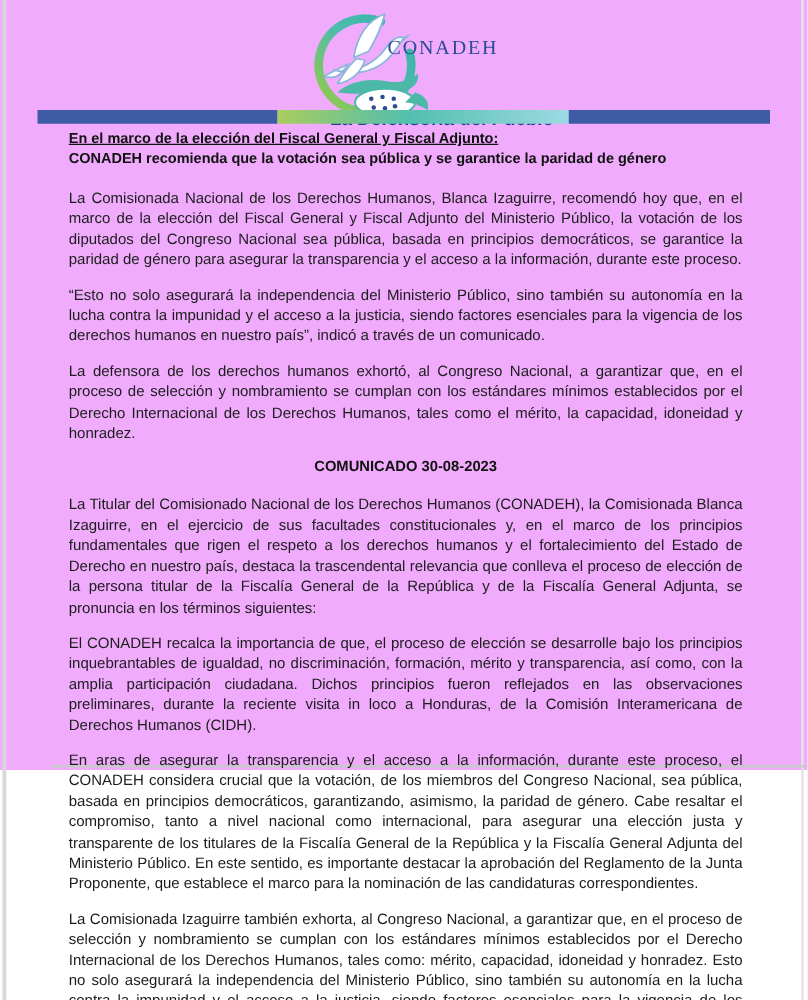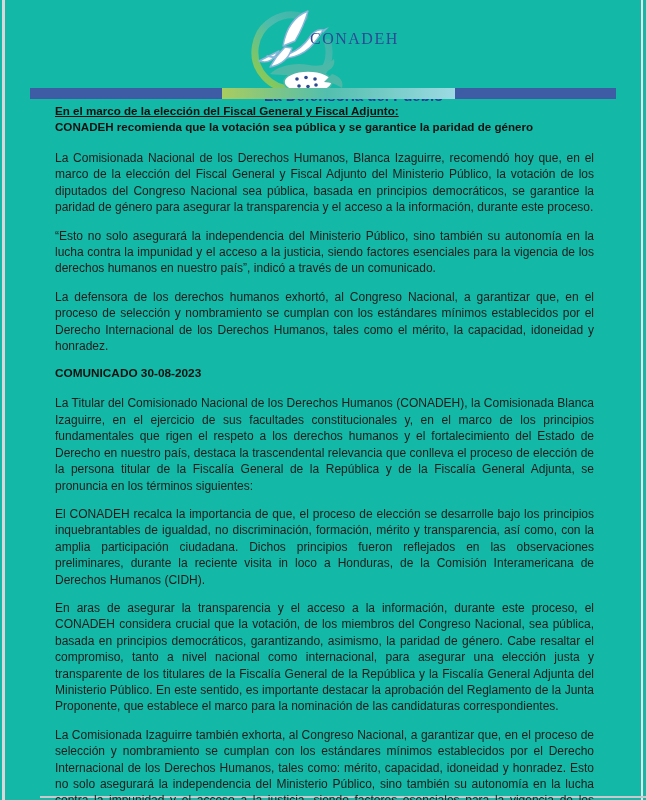--- a/index.html
+++ b/index.html
@@ -4,22 +4,22 @@
 <style>
   html, body {
     margin: 0; padding: 0;
     width: 646px; height: 800px;
     overflow: hidden;
     background: #ffffff;
     font-family: "Liberation Sans", sans-serif;
   }
   .paper {
     position: relative;
-    width: 646px; height: 800px;
-    background: #14b8a6;
+    width: 646px; height: 616px;
+    background: #f0abfc;
   }
   
   .edge-left  { position: absolute; left: 2px; top: 0; width: 3px; height: 800px; background: #d8d8dc; }
   .edge-right { position: absolute; right: 3px; top: 0; width: 2px; height: 800px; background: #e4e4e8; }
   .edge-bottom{ position: absolute; left: 40px; right: 0; bottom: 2px; height: 2px; background: #c9c9cd; }
 
   
   .logo-wrap { position: absolute; left: 212px; top: 4px; width: 240px; height: 96px; }
   .logo-art  { position: absolute; left: 0; top: 0; }
   .logo-abbrev {
@@ -65,20 +65,21 @@
     color: #111;
   }
   .content p.body-par {
     font-size: 12px;
     line-height: 16.4px;
     text-align: justify;
     margin: 0 0 12px 0;
   }
   .comunicado {
     font-size: 11.8px; font-weight: bold;
+    text-align: center;
     margin: 6px 0 15px 0;
     color: #111;
   }
 </style>
 </head>
 <body>
 
 <div class="paper">
   <div class="edge-left"></div>
   <div class="edge-right"></div>

